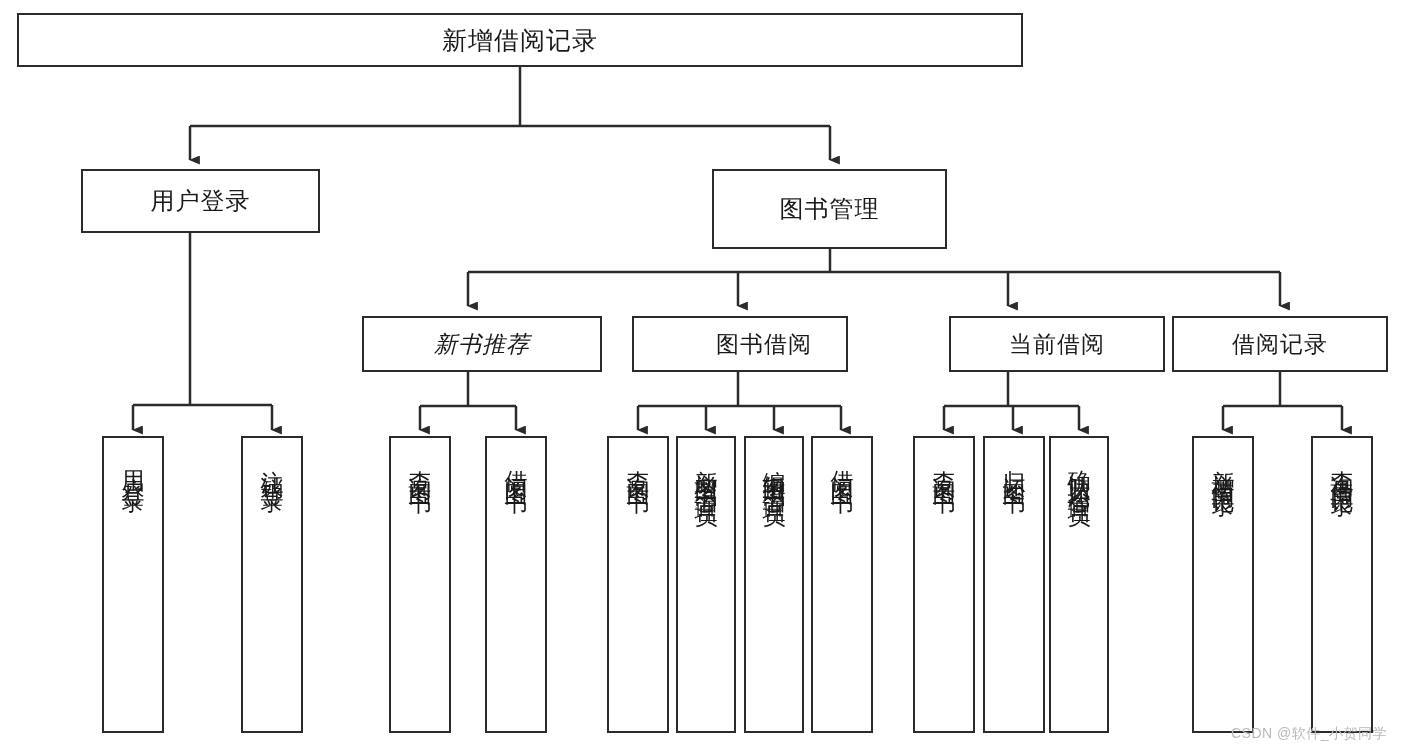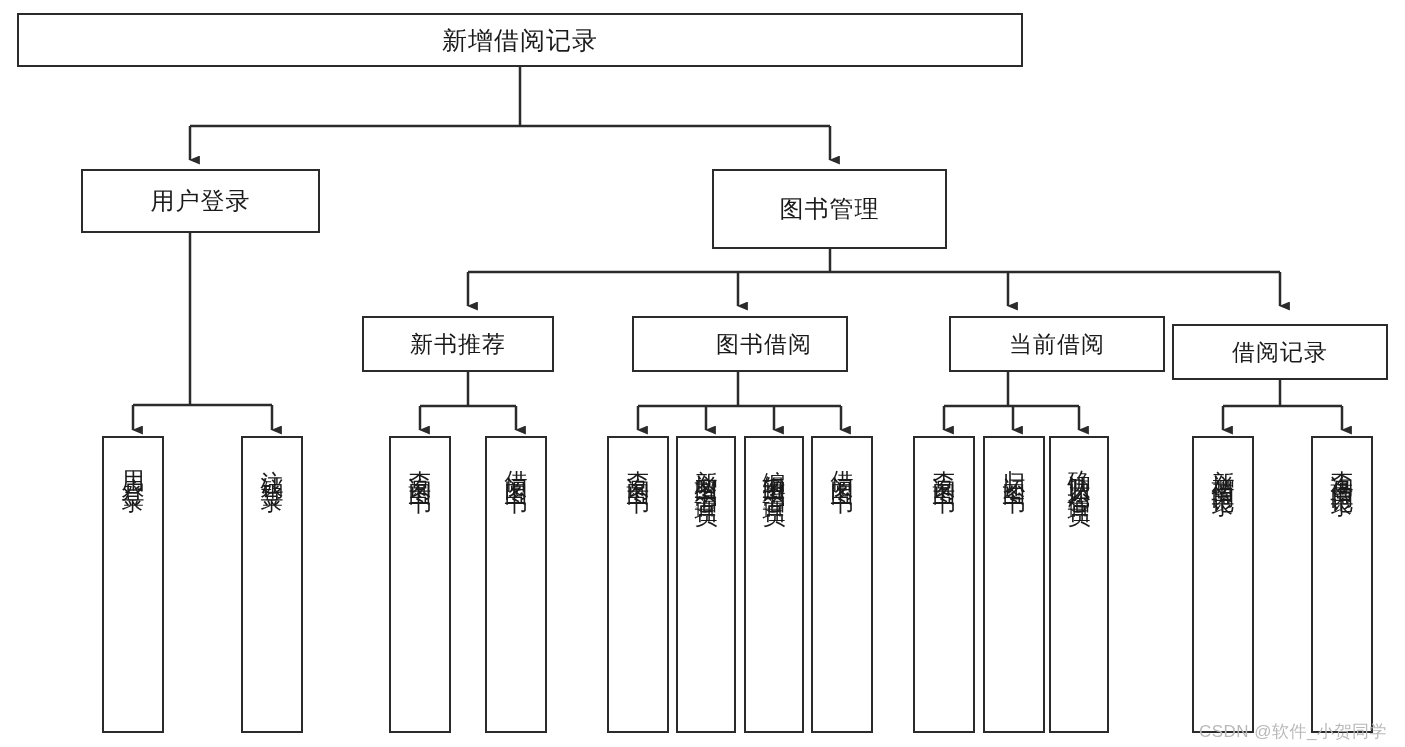--- a/index.html
+++ b/index.html
@@ -64,21 +64,21 @@
   .node.leaf.tall .label {
     letter-spacing: 5px;
   }
   .node.leaf.mid .label {
     padding-top: 0;
   }
   .watermark {
     position: absolute;
     right: 18px;
     bottom: 4px;
-    font-size: 17px;
+    font-size: 14px;
     color: #b9b9b9;
     white-space: nowrap;
     z-index: 3;
     letter-spacing: 0.5px;
     text-align: right;
   }
 </style>
 </head>
 <body>
 
@@ -140,30 +140,30 @@
     <span class="label">新增借阅记录</span>
   </div>
 
   <div class="node lvl2" style="left:81px; top:169px; width:239px; height:64px;">
     <span class="label">用户登录</span>
   </div>
   <div class="node lvl2" style="left:712px; top:169px; width:235px; height:80px;">
     <span class="label">图书管理</span>
   </div>
 
-  <div class="node lvl3" style="left:362px; top:316px; width:192px; height:56px;">
+  <div class="node lvl3" style="left:362px; top:316px; width:240px; height:56px;font-style:italic;">
     <span class="label">新书推荐</span>
   </div>
   <div class="node lvl3" style="left:632px; top:316px; width:216px; height:56px;padding-left:48px;">
     <span class="label">图书借阅</span>
   </div>
   <div class="node lvl3" style="left:949px; top:316px; width:216px; height:56px;">
     <span class="label">当前借阅</span>
   </div>
-  <div class="node lvl3" style="left:1172px; top:316px; width:216px; height:56px;margin-top:8px;">
+  <div class="node lvl3" style="left:1172px; top:316px; width:216px; height:56px;">
     <span class="label">借阅记录</span>
   </div>
 
   <div class="node leaf mid" style="left:102px; top:436px; width:62px; height:297px;">
     <span class="label">用户登录</span>
   </div>
   <div class="node leaf mid" style="left:241px; top:436px; width:62px; height:297px;">
     <span class="label">注销登录</span>
   </div>
 

